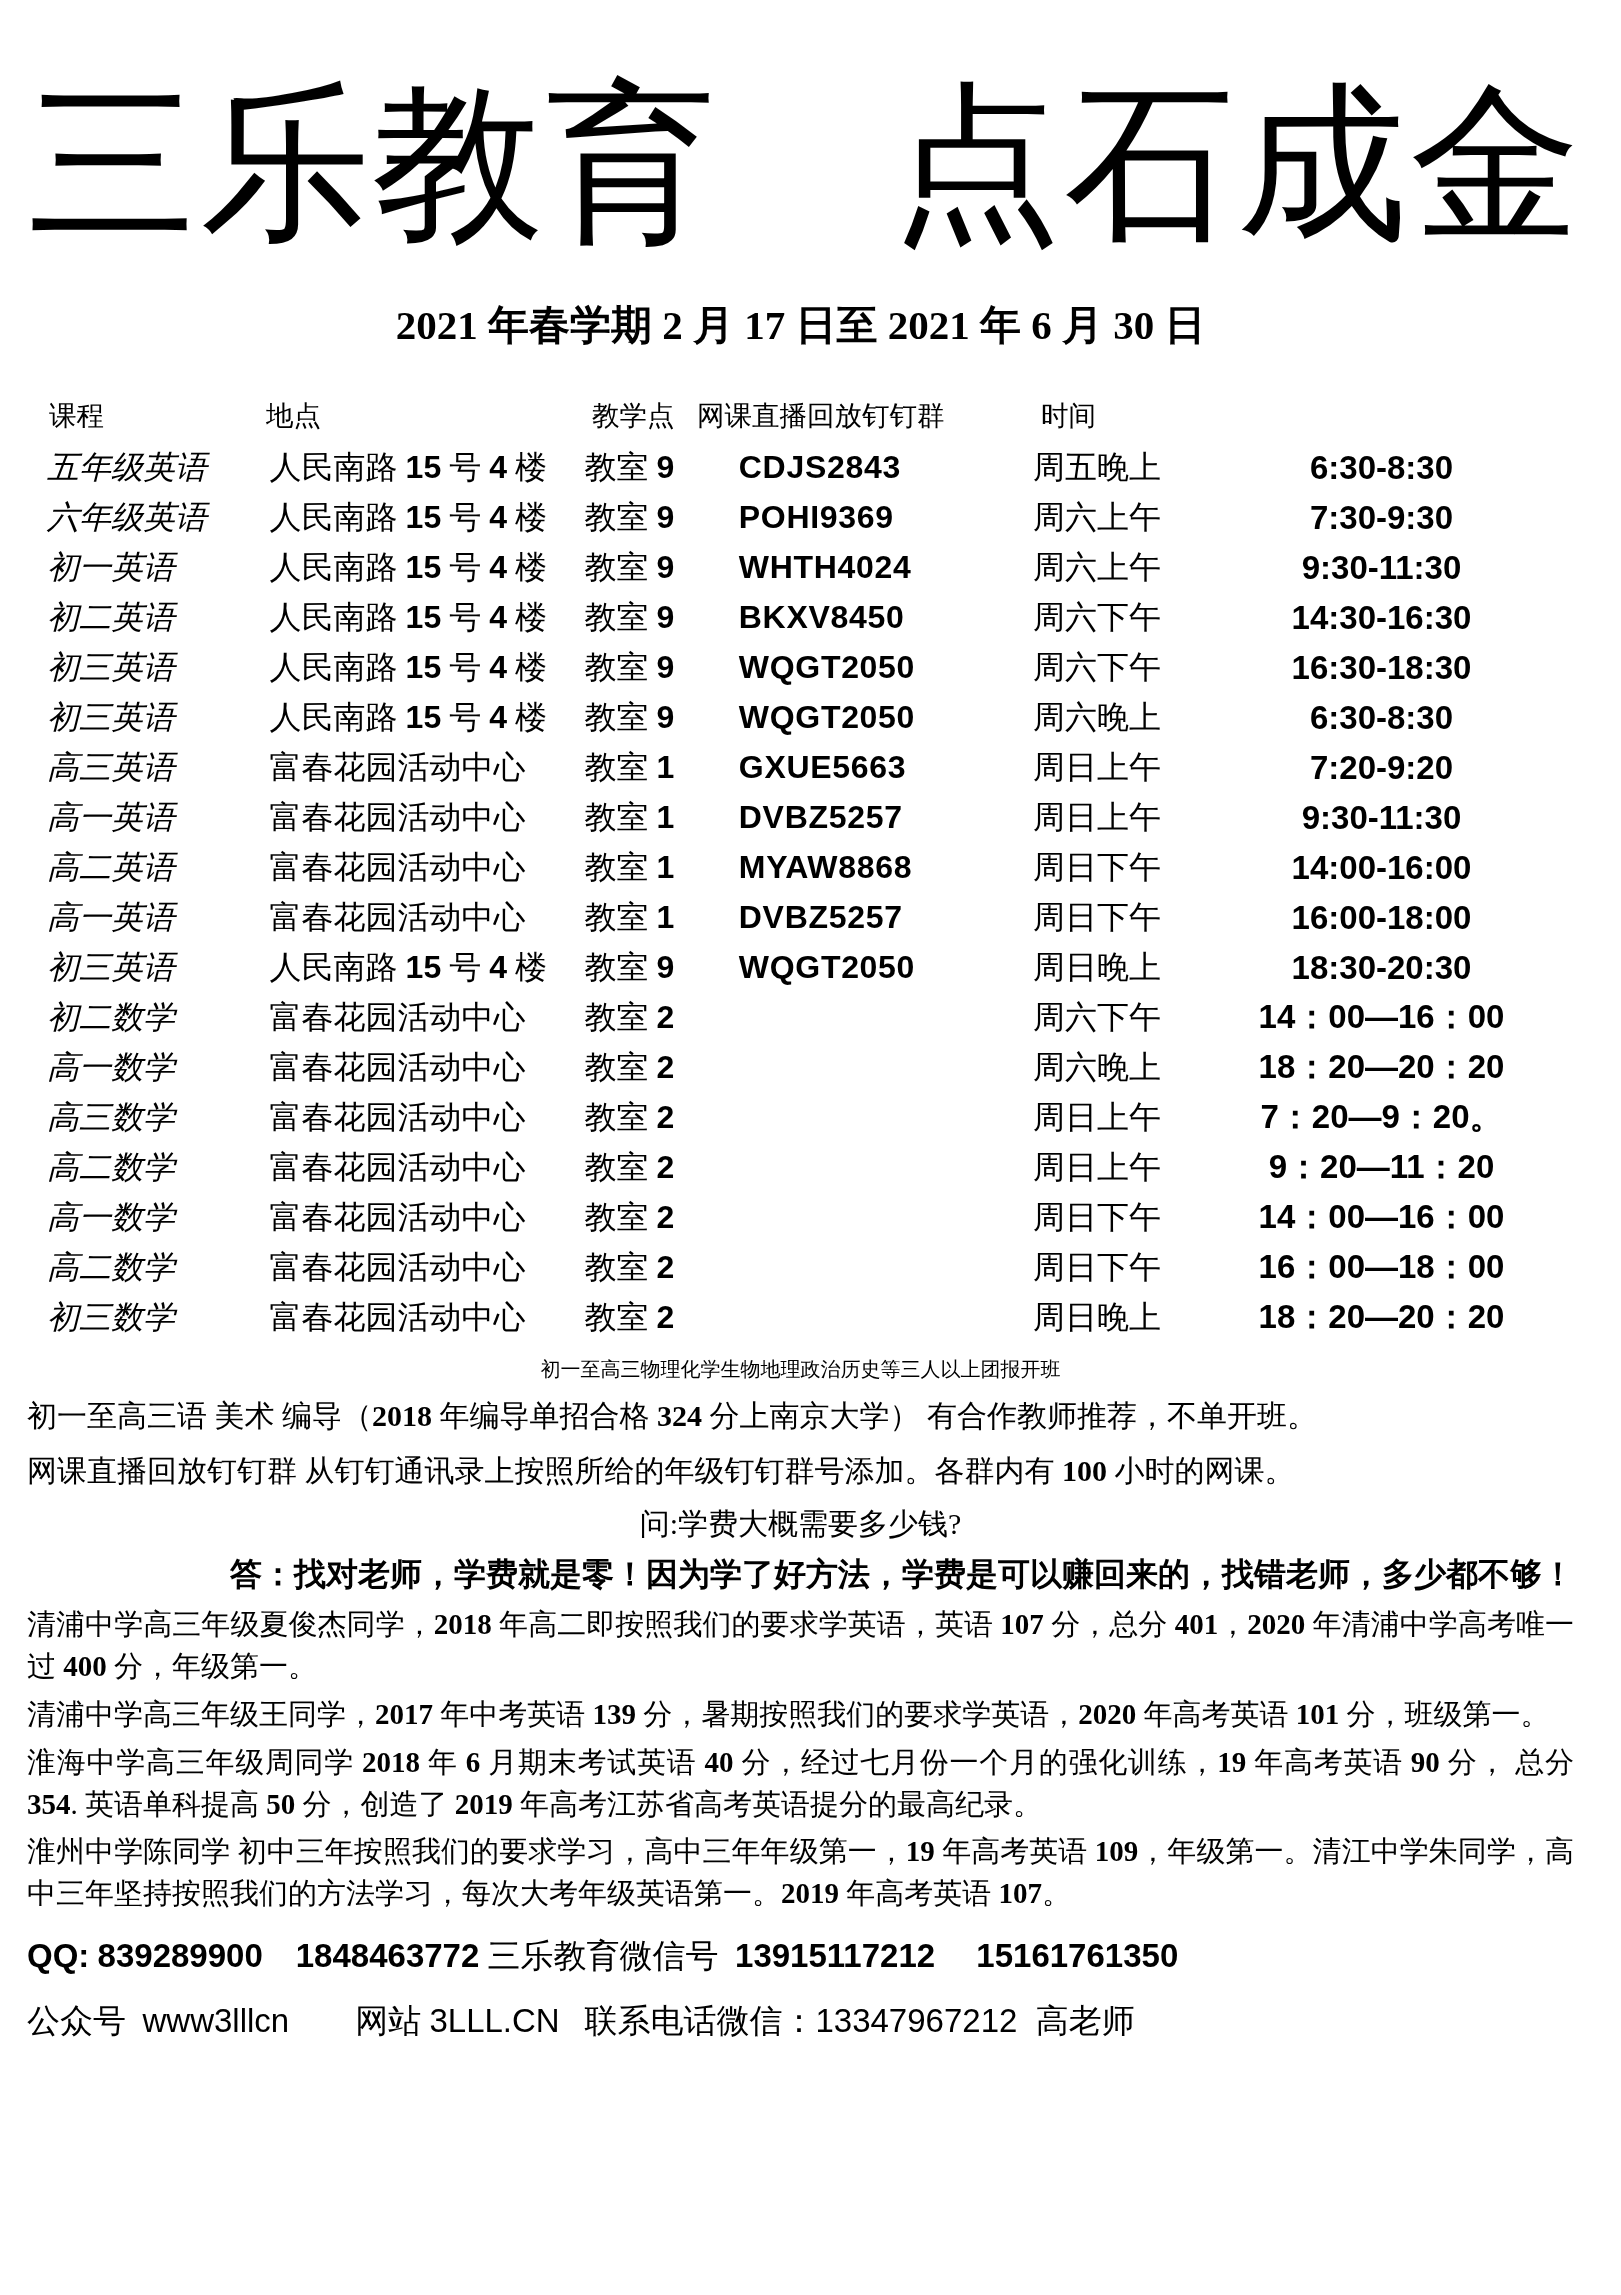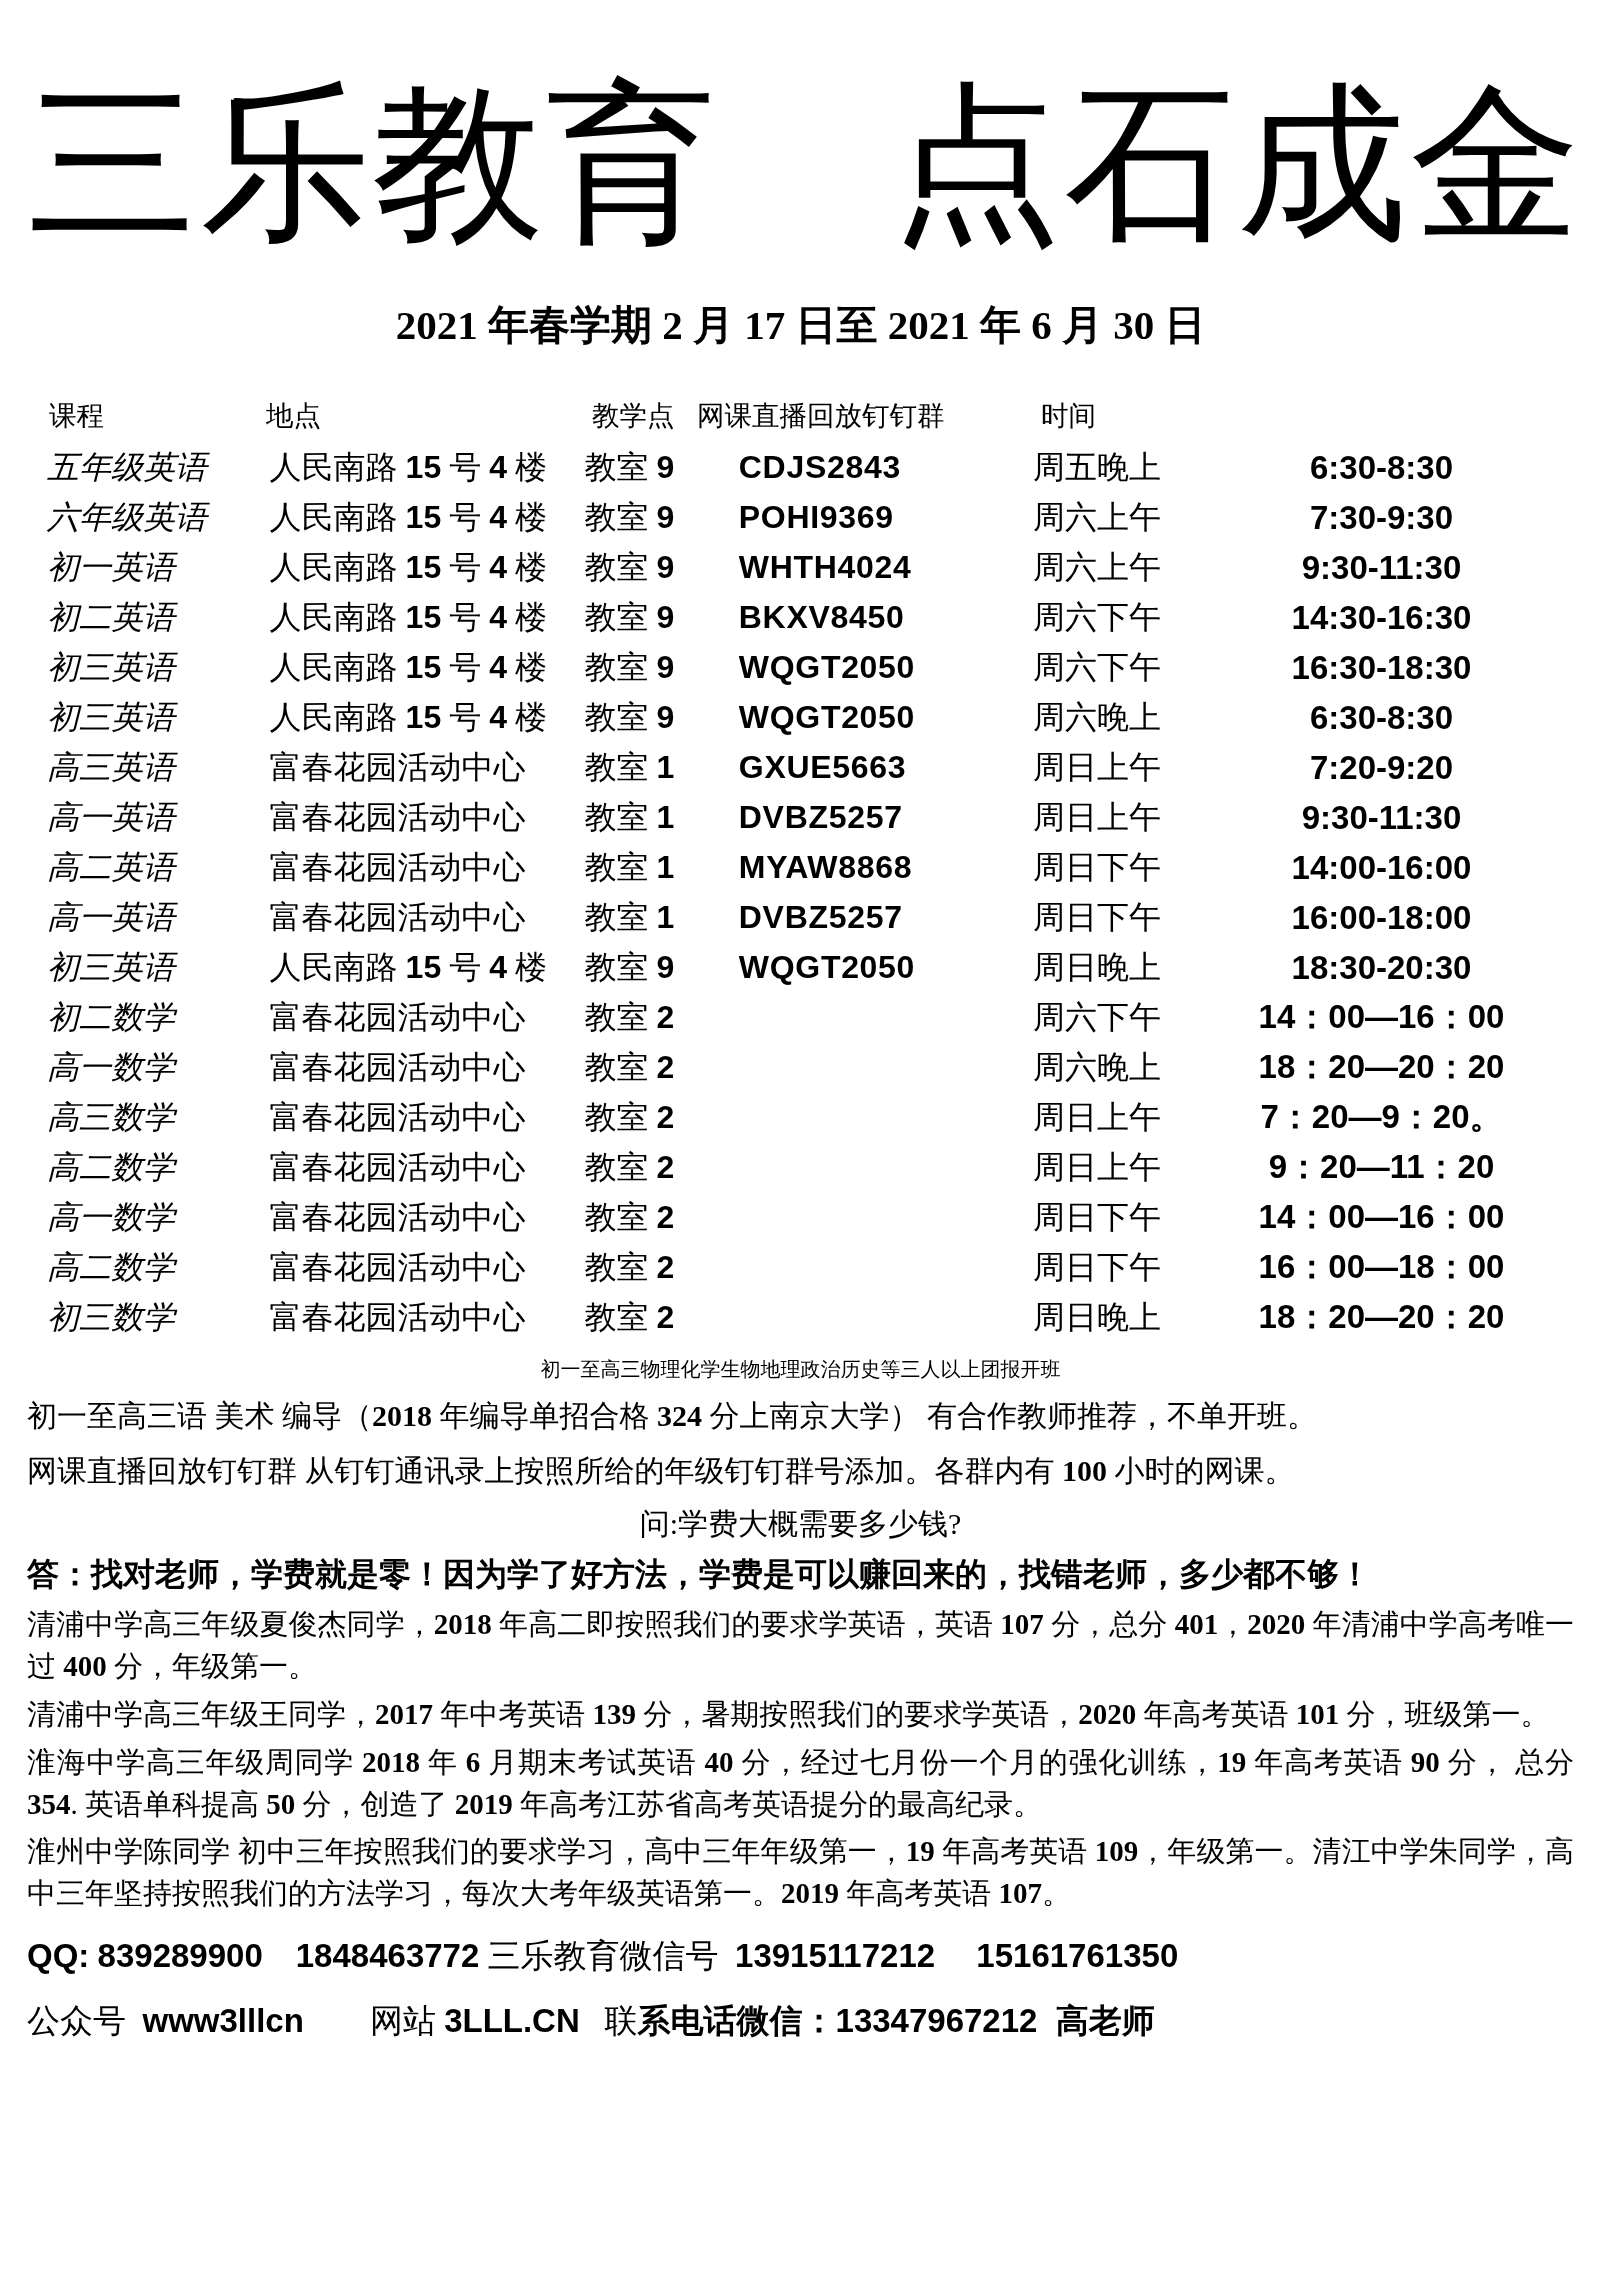--- a/index.html
+++ b/index.html
@@ -30,24 +30,24 @@
   .day{padding-left:10px;}
   .time{text-align:center;font-family:"Liberation Sans","DejaVu Sans",sans-serif;
         font-weight:700;font-size:33px;padding-right:22px;}
 
   .trow b, .contact b{font-family:"Liberation Sans","DejaVu Sans",sans-serif;}
   b{font-weight:700;}
 
   .center-note{font-size:20px;text-align:center;margin:13px 0 0;}
   .note{font-size:30px;margin:10px 0 0;line-height:45px;}
   .q{font-size:30px;text-align:center;margin:11.6px 0 0;}
-  .a{font-size:32px;font-weight:700;margin:7.2px 0 0;line-height:45px;}
+  .a{font-size:32px;font-weight:700;margin:7.2px 0 0;line-height:45px;text-align:right;}
   .para{font-size:29px;line-height:42px;margin:5.8px 0 0;text-align:justify;}
   .contact{font-size:33px;margin:20px 0 0;white-space:pre-wrap;}
-  .bseg{font-weight:700;font-family:"Liberation Sans","DejaVu Sans",sans-serif;}
+  .bseg{font-weight:400;font-family:"Liberation Sans","DejaVu Sans",sans-serif;}
 </style>
 </head>
 <body>
 
 <div class="page">
 
   <h1 class="title">三乐教育　点石成金</h1>
 
   <div>
     <p class="date">2021 年春学期 2 月 17 日至 2021 年 6 月 30 日</p>

